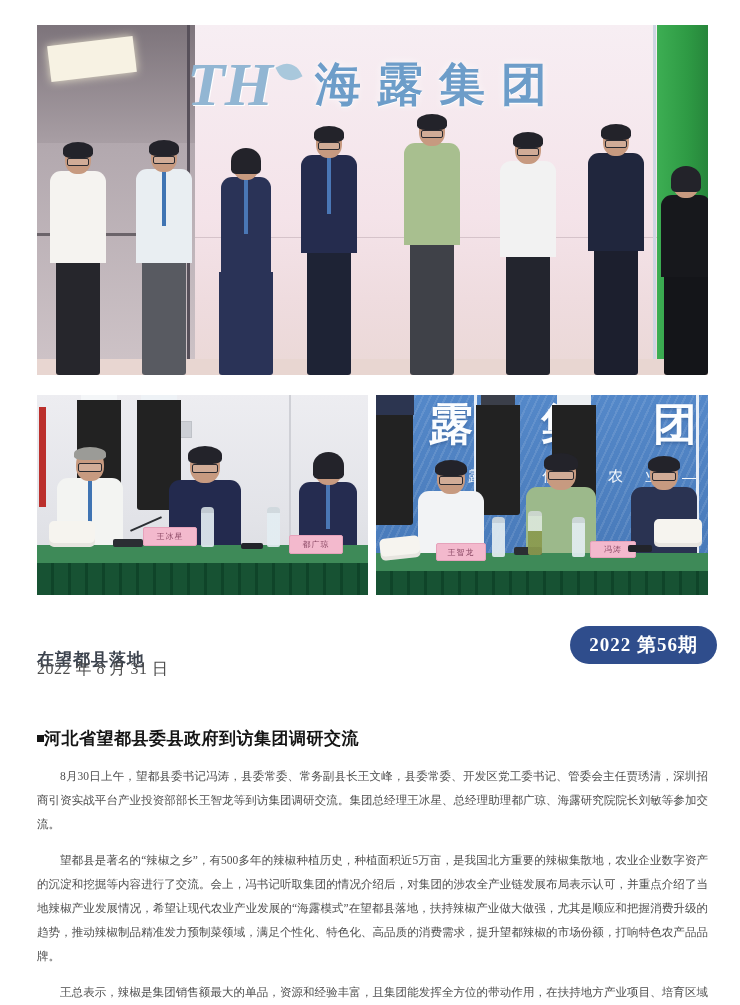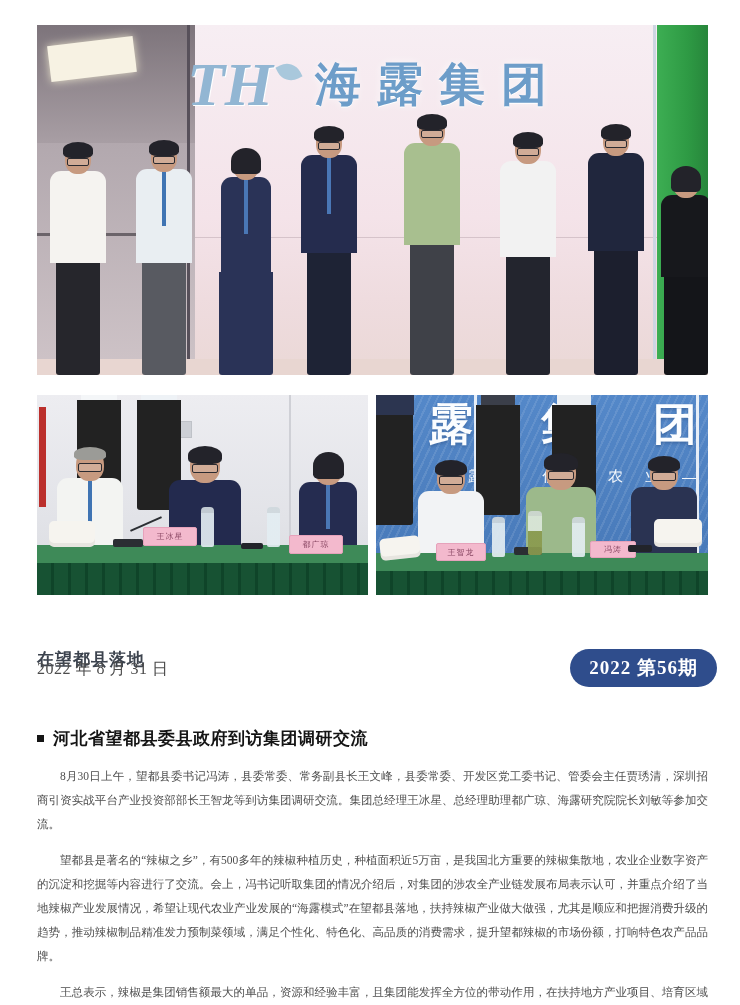--- a/index.html
+++ b/index.html
@@ -80,27 +80,27 @@
   .tissue{position:absolute;z-index:5;background:#f6f4ef;border-radius:5px;box-shadow:inset 0 -4px 0 rgba(0,0,0,.06);}
   .mic{position:absolute;z-index:5;background:#2b2e33;border-radius:2px;}
   .mic-neck{position:absolute;z-index:5;width:34px;height:2px;background:#2b2e33;transform:rotate(-24deg);}
   .phone{position:absolute;z-index:5;background:#22242a;border-radius:2px;}
 
   
   .dept{position:absolute;left:37px;top:648px;font-family:"Liberation Serif","DejaVu Serif",serif;
       font-weight:700;font-size:17px;color:#3c434e;letter-spacing:1px;}
   .date{position:absolute;left:37px;top:659px;font-family:"Liberation Serif","DejaVu Serif",serif;
       font-size:16px;color:#4c4c4c;letter-spacing:.5px;}
-  .issue-badge{position:absolute;left:570px;top:649px;width:147px;height:38px;border-radius:19px;
+  .issue-badge{position:absolute;left:570px;top:626px;width:147px;height:38px;border-radius:19px;
       background:#2f4d8c;color:#ffffff;font-family:"Liberation Serif","DejaVu Serif",serif;
       font-weight:700;font-size:19px;letter-spacing:1px;display:flex;align-items:center;justify-content:center;}
 
   
   .article{position:absolute;left:37px;top:727px;width:671px;}
-  .headline-row{display:flex;align-items:center;gap:9px;font-family:Liberation Serif, serif;}
+  .headline-row{display:flex;align-items:center;font-family:Liberation Serif, serif;}
   .headline-bullet{width:7px;height:7px;background:#151515;flex:0 0 auto;}
   .headline{font-size:17px;font-weight:700;color:#141414;letter-spacing:.5px;}
   .paragraphs{margin-top:14px;}
   .paragraphs p{margin:0 0 12px;text-indent:2em;font-size:11.5px;line-height:24px;
       color:#4e4e4e;text-align:justify;font-family:Liberation Serif, serif;}
 </style>
 </head>
 <body>
 
 <div class="page">

